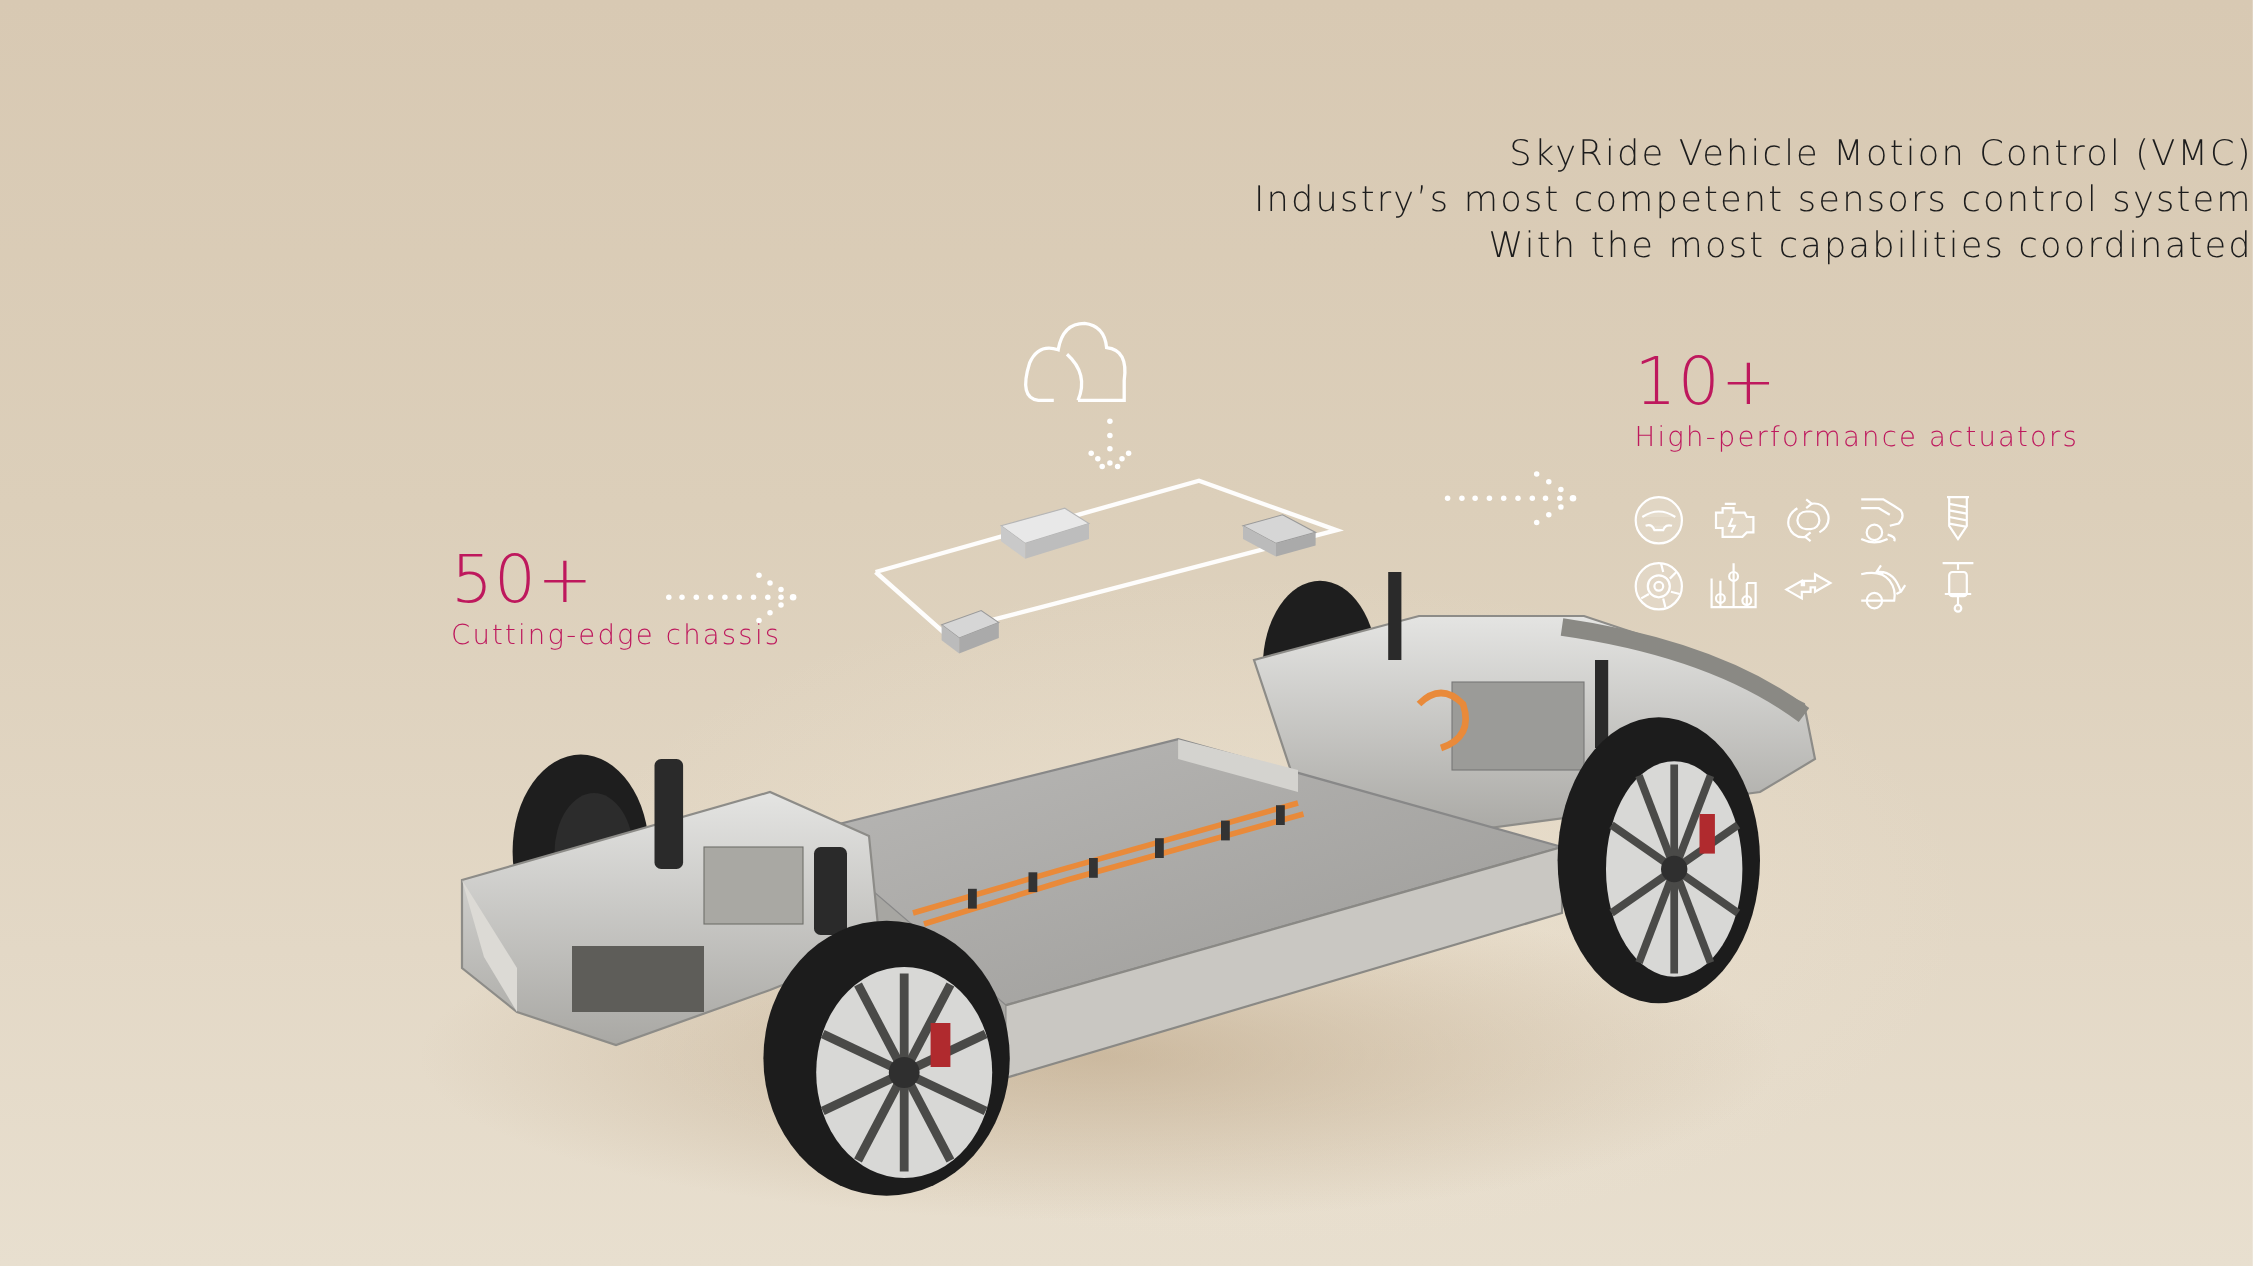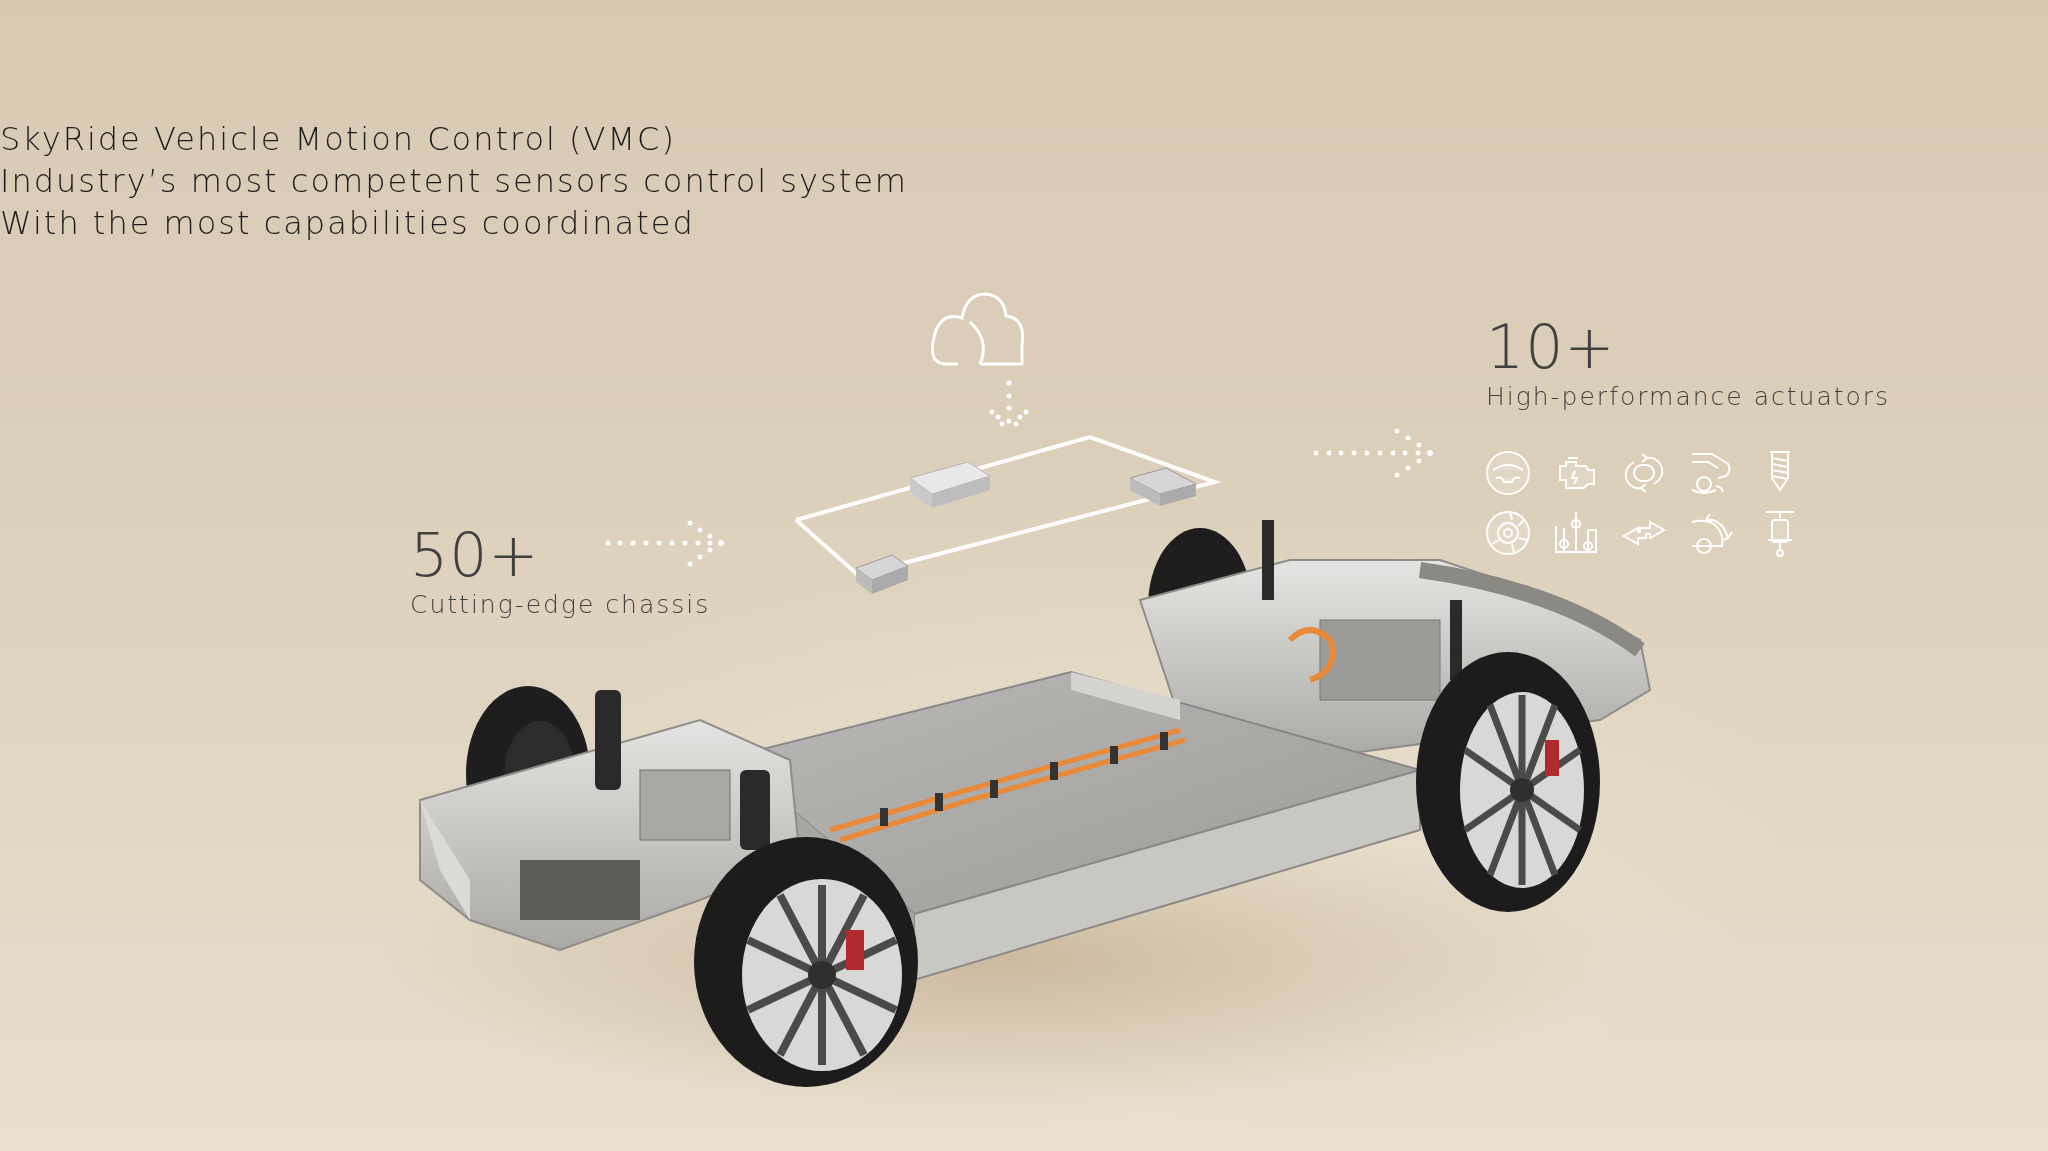--- a/index.html
+++ b/index.html
@@ -1,26 +1,26 @@
 <!DOCTYPE html>
 <html><head>
 <meta charset="utf-8">
 <style>
   html,body{margin:0;padding:0;}
   body{width:2048px;height:1151px;overflow:hidden;position:relative;
     font-family:"DejaVu Sans","Liberation Sans",sans-serif;
     background:linear-gradient(180deg,#d8c9b3 0%,#dccfba 40%,#e3d8c6 75%,#e8dfcf 100%);}
   .glow{position:absolute;left:500px;top:520px;width:1300px;height:620px;border-radius:50%;
     background:radial-gradient(ellipse at center,rgba(240,230,212,0.55),rgba(240,230,212,0) 70%);}
-  .title-block{position:absolute;left:0;width:2048px;top:118px;text-align:left;color:#1c1c1c;}
+  .title-block{position:absolute;left:0;width:2048px;top:118px;text-align:right;color:#1c1c1c;}
   .title-line{font-weight:300;letter-spacing:2px;line-height:42px;font-size:32px;}
-  .stat{position:absolute;color:#404040;}
+  .stat{position:absolute;color:#be185d;}
   .stat .num{font-size:60px;font-weight:300;line-height:66px;letter-spacing:1px;}
   .stat .label{font-size:25px;letter-spacing:2px;font-weight:300;margin-top:2px;}
-  #stat-sensors{left:410px;top:494px;margin-top:28px;}
+  #stat-sensors{left:410px;top:494px;}
   #stat-actuators{left:1486px;top:314px;}
   svg.layer{position:absolute;left:0;top:0;}
   .icon-grid{position:absolute;left:1484px;top:448px;display:grid;
     grid-template-columns:repeat(5,48px);column-gap:20px;row-gap:10px;}
   .icon-cell{width:48px;height:50px;}
   .icon-cell svg{width:48px;height:50px;}
 </style>
 </head>
 <body>
 

